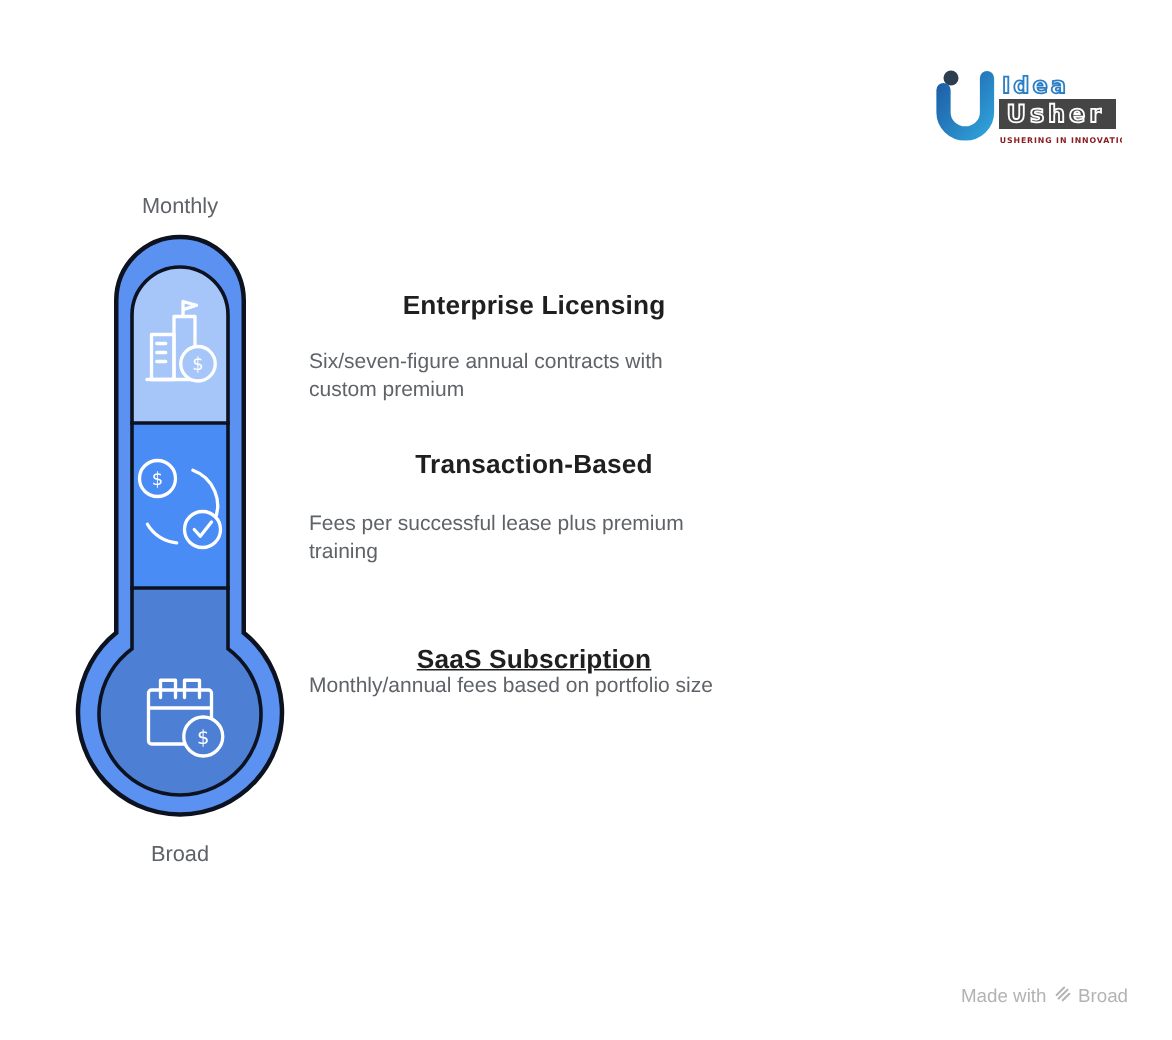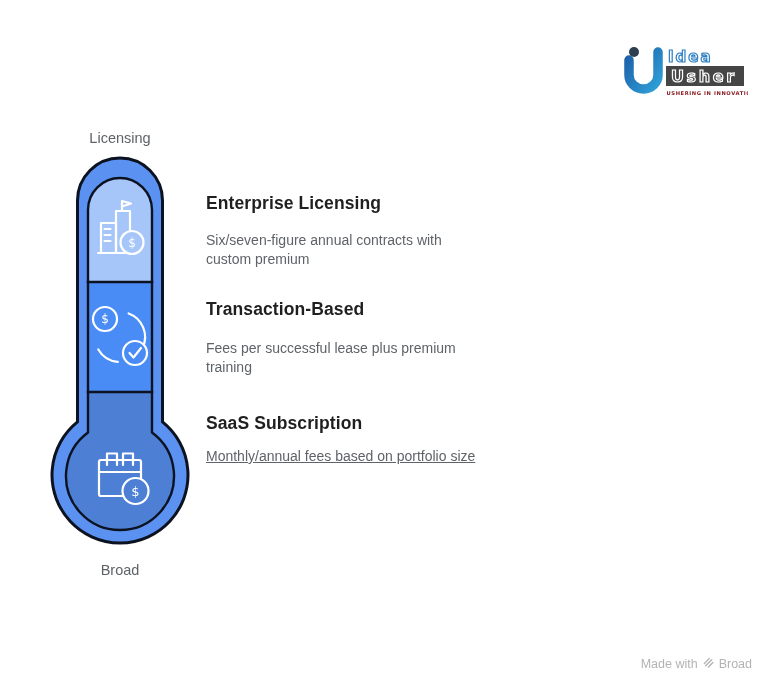--- a/index.html
+++ b/index.html
@@ -30,29 +30,30 @@
   .coin-seg2{fill:var(--segment_mid);stroke:var(--icon_stroke);stroke-width:2.2;}
   .coin-seg3{fill:var(--segment_deep);stroke:var(--icon_stroke);stroke-width:2.2;}
   .coin-text{fill:var(--icon_stroke);font-family:"DejaVu Sans",sans-serif;font-size:12px;text-anchor:middle;}
   .coin-text-lg{font-size:13px;}
 
   
   .section-title{
     position:absolute;left:206px;width:300px;
     font-size:17.5px;font-weight:bold;color:var(--heading_text);
     letter-spacing:0.1px;
+    text-align:center;
   }
   .section-desc{
     position:absolute;left:206px;width:272px;
     font-size:14px;line-height:18.5px;color:var(--body_text);
   }
   #title-1{top:193px;} #desc-1{top:231px;}
   #title-2{top:299px;} #desc-2:{}
   #desc-2{top:339px;}
-  #title-3{top:413px;} #desc-3{top:447px;text-decoration:underline;}
+  #title-3{top:429px;text-decoration:underline;} #desc-3{top:447px;}
 
   
   #logo-svg{position:absolute;left:622px;top:45px;}
   .logo-idea-word{
     font-family:"DejaVu Sans",sans-serif;font-size:15px;font-weight:bold;
     letter-spacing:2px;fill:#ffffff;stroke:var(--logo_blue);stroke-width:1.2;
   }
   .logo-usher-word{
     font-family:"DejaVu Sans",sans-serif;font-size:16px;font-weight:bold;
     letter-spacing:2.6px;fill:var(--logo_dark);stroke:#ffffff;stroke-width:1.2;
@@ -65,21 +66,21 @@
   
   #made-with-napkin{
     position:absolute;right:29px;top:657px;
     display:flex;gap:5px;
     font-size:12.5px;color:var(--footer_text);
   }
 </style>
 </head>
 <body>
 
-<div class="axis-label" id="tailored-label">Licensing</div>
+<div class="axis-label" id="tailored-label">Monthly</div>
 
 <svg id="thermo-svg" width="200" height="410" viewBox="0 0 200 410">
 
   <path class="outer-shape" d="M 57.5,50.5 A 42.5,42.5 0 0 1 142.5,50.5 L 142.5,271.9 A 68,68 0 1 1 57.5,271.9 Z"></path>
 
   <path class="inner-base" d="M 68,60 A 32,32 0 0 1 132,60 L 132,282.5 A 54,54 0 1 1 68,282.5 Z"></path>
 
   <rect class="seg-mid" x="68" y="132" width="64" height="110"></rect>
 
   <rect class="seg-deep" x="68" y="242" width="64" height="42"></rect>

